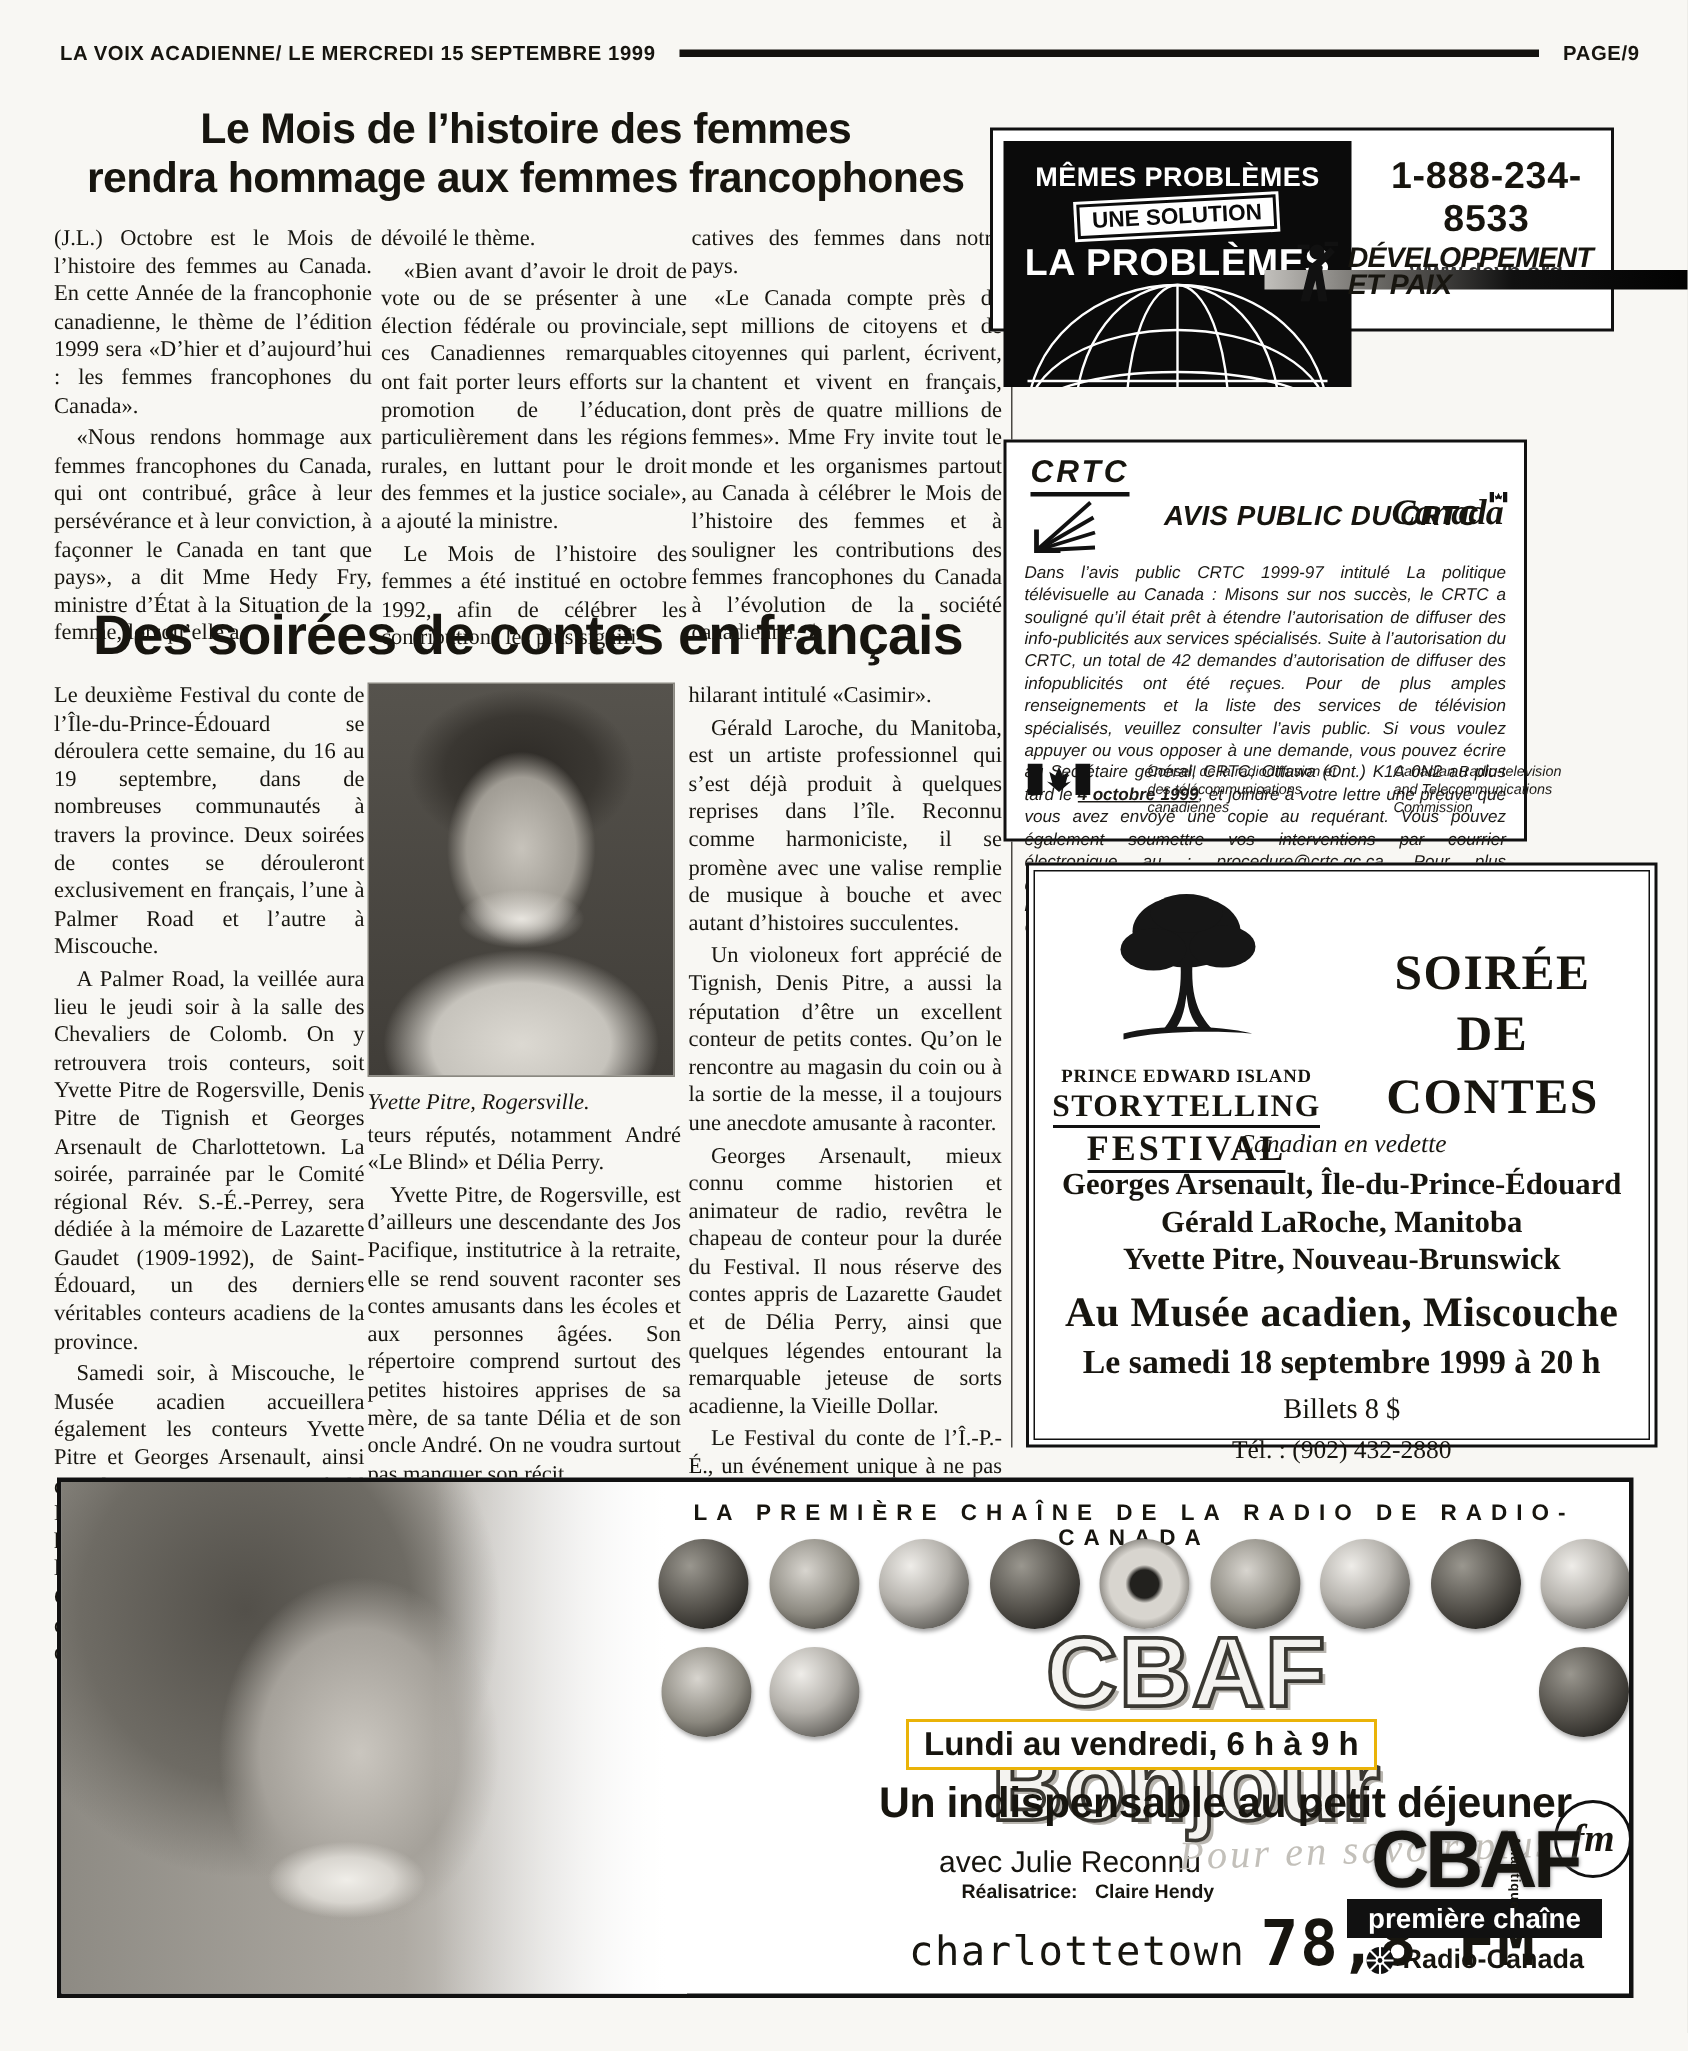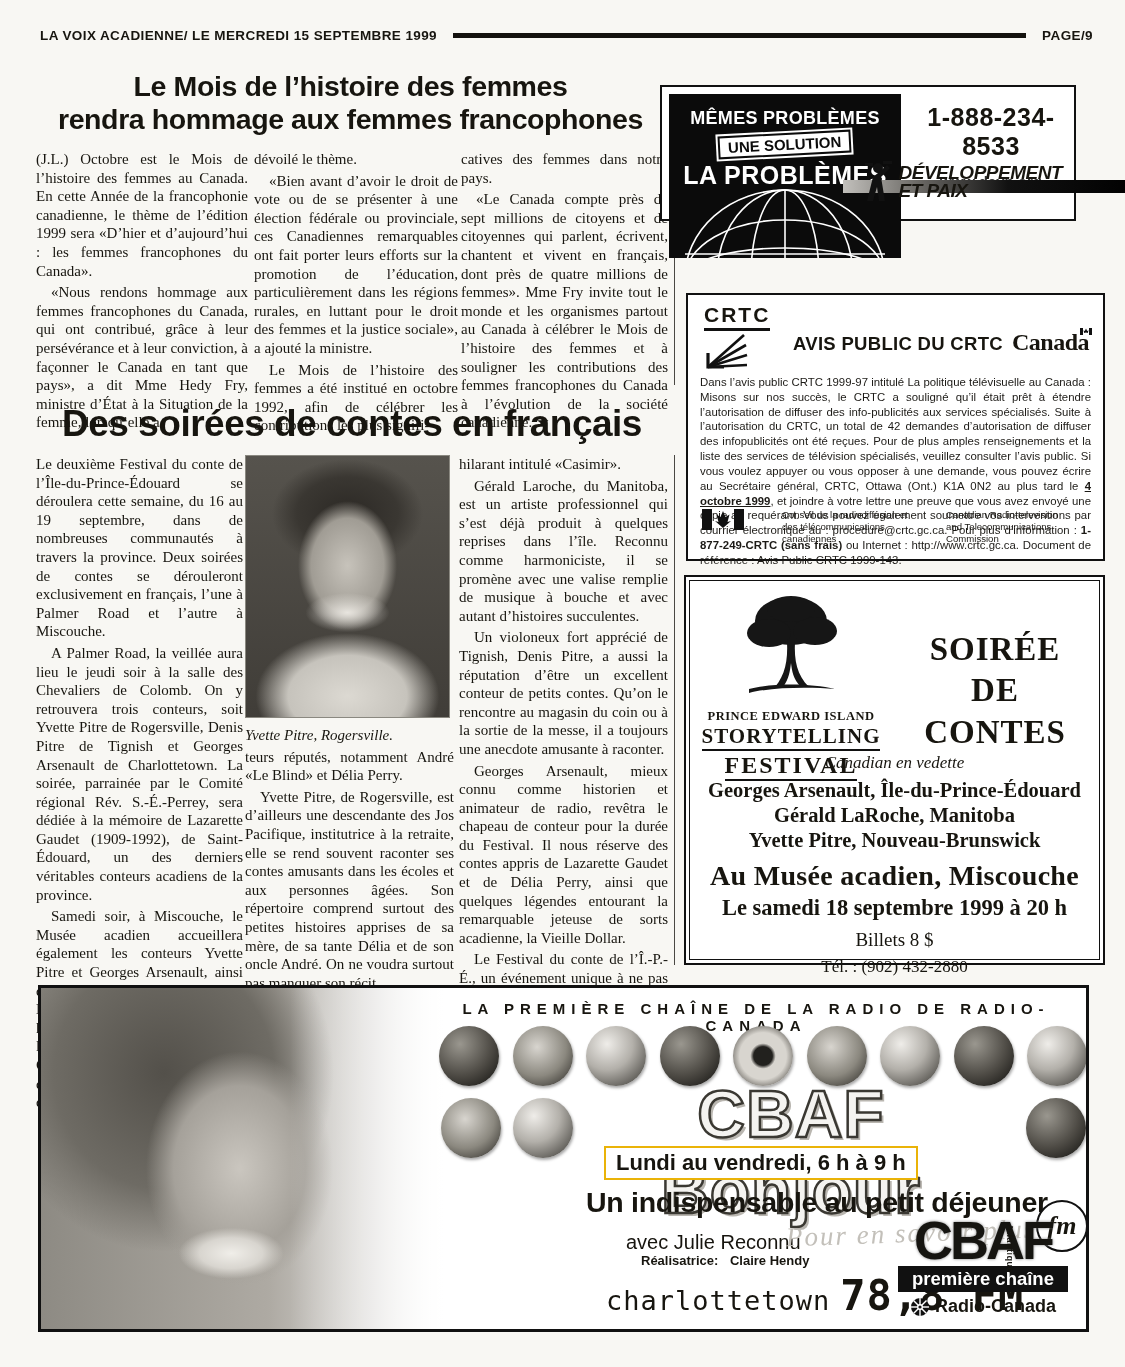--- a/index.html
+++ b/index.html
@@ -59,22 +59,22 @@
   .sol-url { margin-top: 12px; font-size: 15px; font-weight: bold; color: #333; }
   .sol-bar {
     position: absolute; left: -65px; top: 93px; width: 300px; height: 13px;
     background: linear-gradient(90deg, #c2c0bc 0%, #6b6965 25%, #111 55%, #000 100%);
   }
   .sol-org { position: absolute; right: 12px; bottom: 16px; display: flex; align-items: center; gap: 4px; }
   .sol-org-text { text-align: left; font-weight: bold; font-size: 19px; line-height: .95; letter-spacing: -.5px; font-style: italic; }
 
   
   .crtc {
-    position: absolute; left: 686px; top: 293px; width: 419px; height: 268px;
-    background: #fff; border: 2px solid #111; font-family: "Liberation Sans", sans-serif;
+    position: absolute; left: 669px; top: 293px; width: 349px; height: 268px;
+    background: #fff; border: 2px solid #111; font-family: "Liberation Sans", sans-serif; font-style: italic;
   }
   .crtc-head { position: relative; height: 72px; }
   .crtc-logo { position: absolute; left: 16px; top: 8px; text-align: left; }
   .crtc-logo-text {
     font-weight: bold; font-size: 21px; letter-spacing: 2px;
     border-bottom: 3px solid #111; padding-bottom: 1px; display: inline-block;
   }
   .crtc-title { position: absolute; left: 105px; top: 38px; font-weight: bold; font-size: 18.5px; letter-spacing: .3px; }
   .crtc-wordmark {
     position: absolute; right: 14px; top: 34px; font-family: "Liberation Serif", serif;

